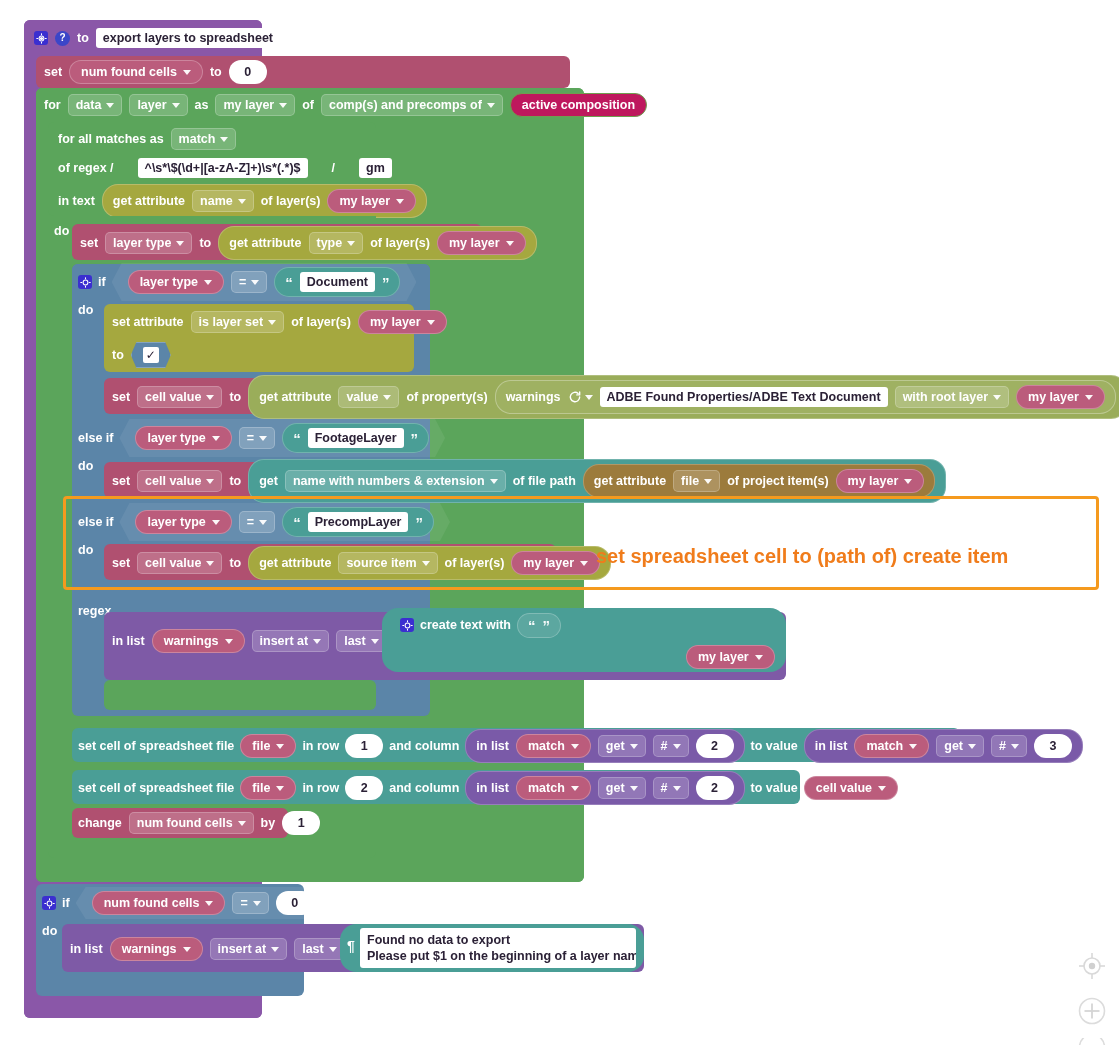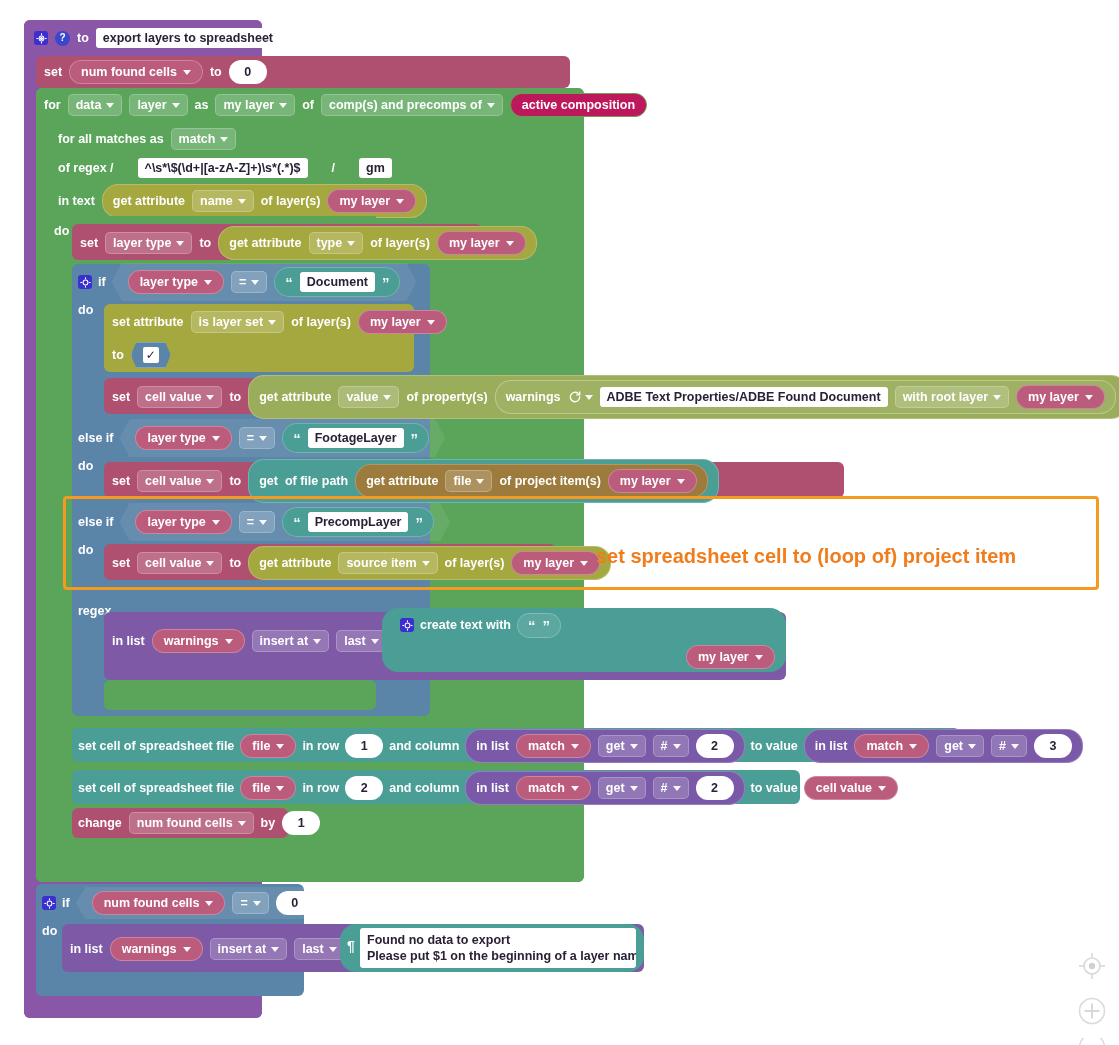--- a/index.html
+++ b/index.html
@@ -322,21 +322,21 @@
       <span class="lbl">of property(s)</span>
       <span class="rep" style="background:rgba(255,255,255,0.05);border-color:rgba(255,255,255,0.3);">
         <span class="lbl">warnings</span>
         <span class="rot">
           <svg width="14" height="14" viewBox="0 0 24 24" aria-hidden="true">
             <path d="M20 12a8 8 0 1 1-2.6-5.9" fill="none" stroke="#ffffff" stroke-width="2.4" stroke-linecap="round"></path>
             <path d="M20 3.5V8.4h-4.9" fill="none" stroke="#ffffff" stroke-width="2.4" stroke-linecap="round" stroke-linejoin="round"></path>
           </svg>
           <i class="caret"></i>
         </span>
-        <span class="txt">ADBE Text Properties/ADBE Found Document</span>
+        <span class="txt">ADBE Found Properties/ADBE Text Document</span>
         <span class="fld">
           <span>with root layer</span>
           <i class="caret"></i>
         </span>
         <span class="pill">
           <span>my layer</span>
           <i class="caret"></i>
         </span>
       </span>
     </span>
@@ -368,20 +368,24 @@
   <div class="blk c-maroon stack" style="left:104px;top:462px;width:740px;height:36px;"></div>
   <div class="blk row" style="left:112px;top:469px;height:24px;">
     <span class="lbl">set</span>
     <span class="fld">
       <span>cell value</span>
       <i class="caret"></i>
     </span>
     <span class="lbl">to</span>
     <span class="rep c-teal">
       <span class="lbl">get</span>
+      <span class="fld">
+        <span>name with numbers &amp; extension</span>
+        <i class="caret"></i>
+      </span>
       <span class="lbl">of file path</span>
       <span class="rep c-brown">
         <span class="lbl">get attribute</span>
         <span class="fld">
           <span>file</span>
           <i class="caret"></i>
         </span>
         <span class="lbl">of project item(s)</span>
         <span class="pill">
           <span>my layer</span>
@@ -625,21 +629,21 @@
   <div class="blk" style="left:360px;top:928px;width:276px;height:40px;background:#fff;border-radius:3px;
               padding:4px 7px;box-sizing:border-box;color:#2b2136;font-weight:bold;font-size:12.5px;
               line-height:16px;overflow:hidden;white-space:nowrap;">
     <div>Found no data to export</div>
     <div>Please put $1 on the beginning of a layer name...</div>
   </div>
 
   <div class="blk c-purple" style="left:24px;top:996px;width:238px;height:22px;border-radius:0 0 6px 6px;"></div>
 
   <div id="annot-box"></div>
-  <div id="annot-text">set spreadsheet cell to (loop of) project item</div>
+  <div id="annot-text">set spreadsheet cell to (path of) create item</div>
 
   <div id="zoomctl">
     <div class="zbtn">
       <svg width="30" height="30" viewBox="0 0 30 30" aria-hidden="true">
         <circle cx="15" cy="15" r="8" fill="none" stroke="#d9d9d9" stroke-width="1.6"></circle>
         <circle cx="15" cy="15" r="3.2" fill="#d0d0d0"></circle>
         <line x1="15" y1="2" x2="15" y2="7" stroke="#d9d9d9" stroke-width="1.6"></line>
         <line x1="15" y1="23" x2="15" y2="28" stroke="#d9d9d9" stroke-width="1.6"></line>
         <line x1="2" y1="15" x2="7" y2="15" stroke="#d9d9d9" stroke-width="1.6"></line>
         <line x1="23" y1="15" x2="28" y2="15" stroke="#d9d9d9" stroke-width="1.6"></line>

